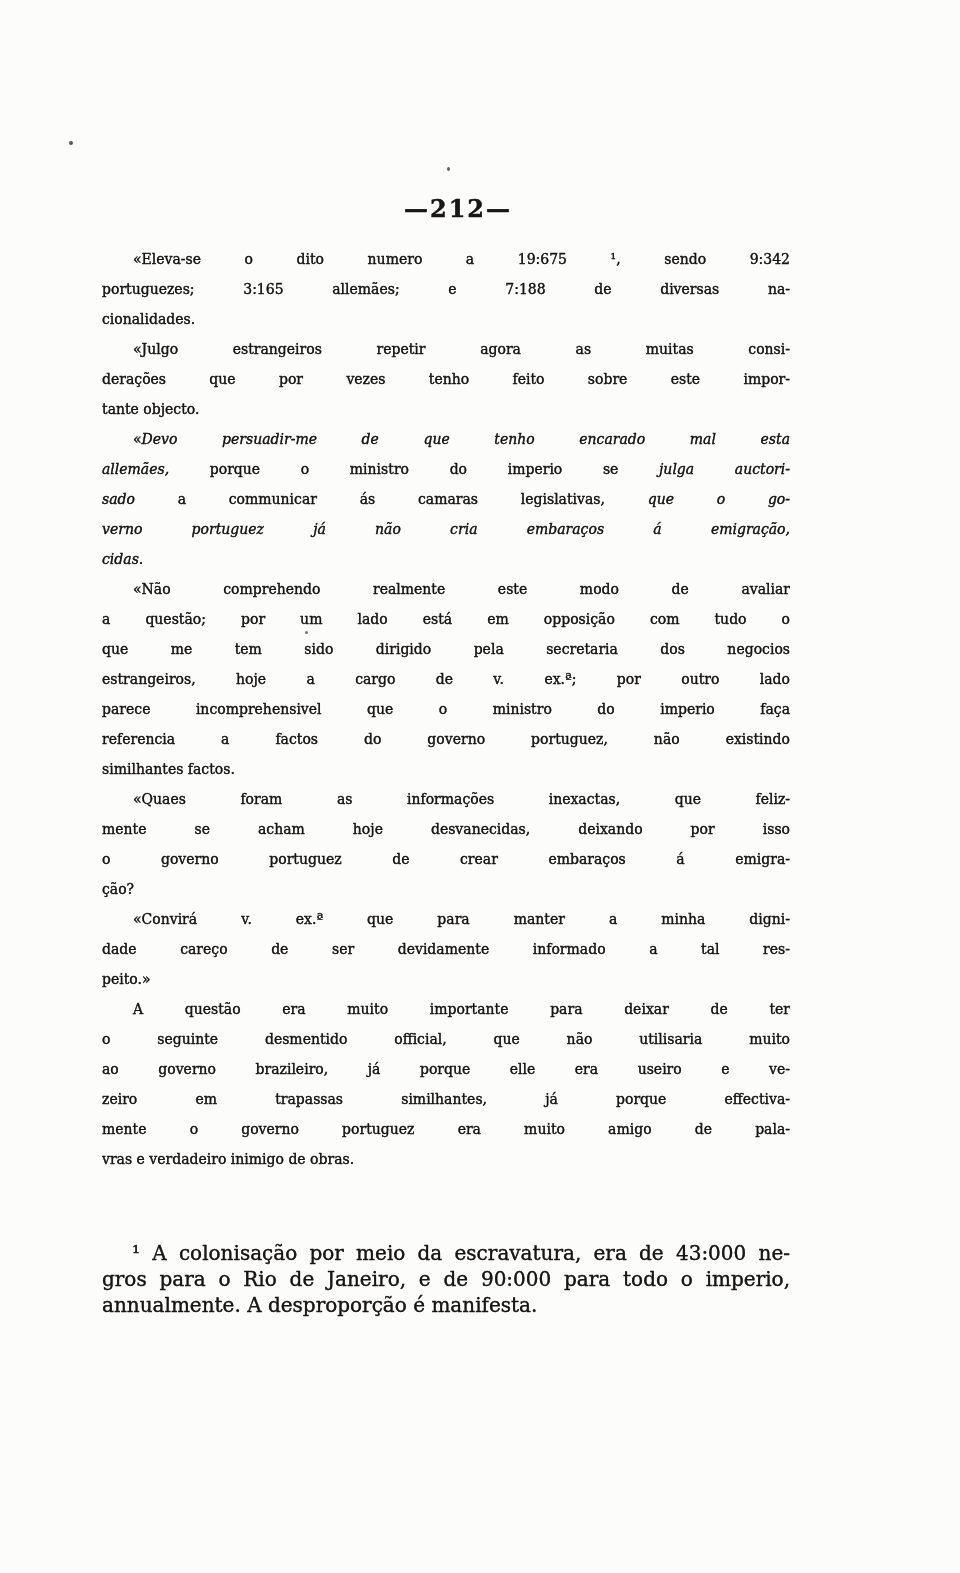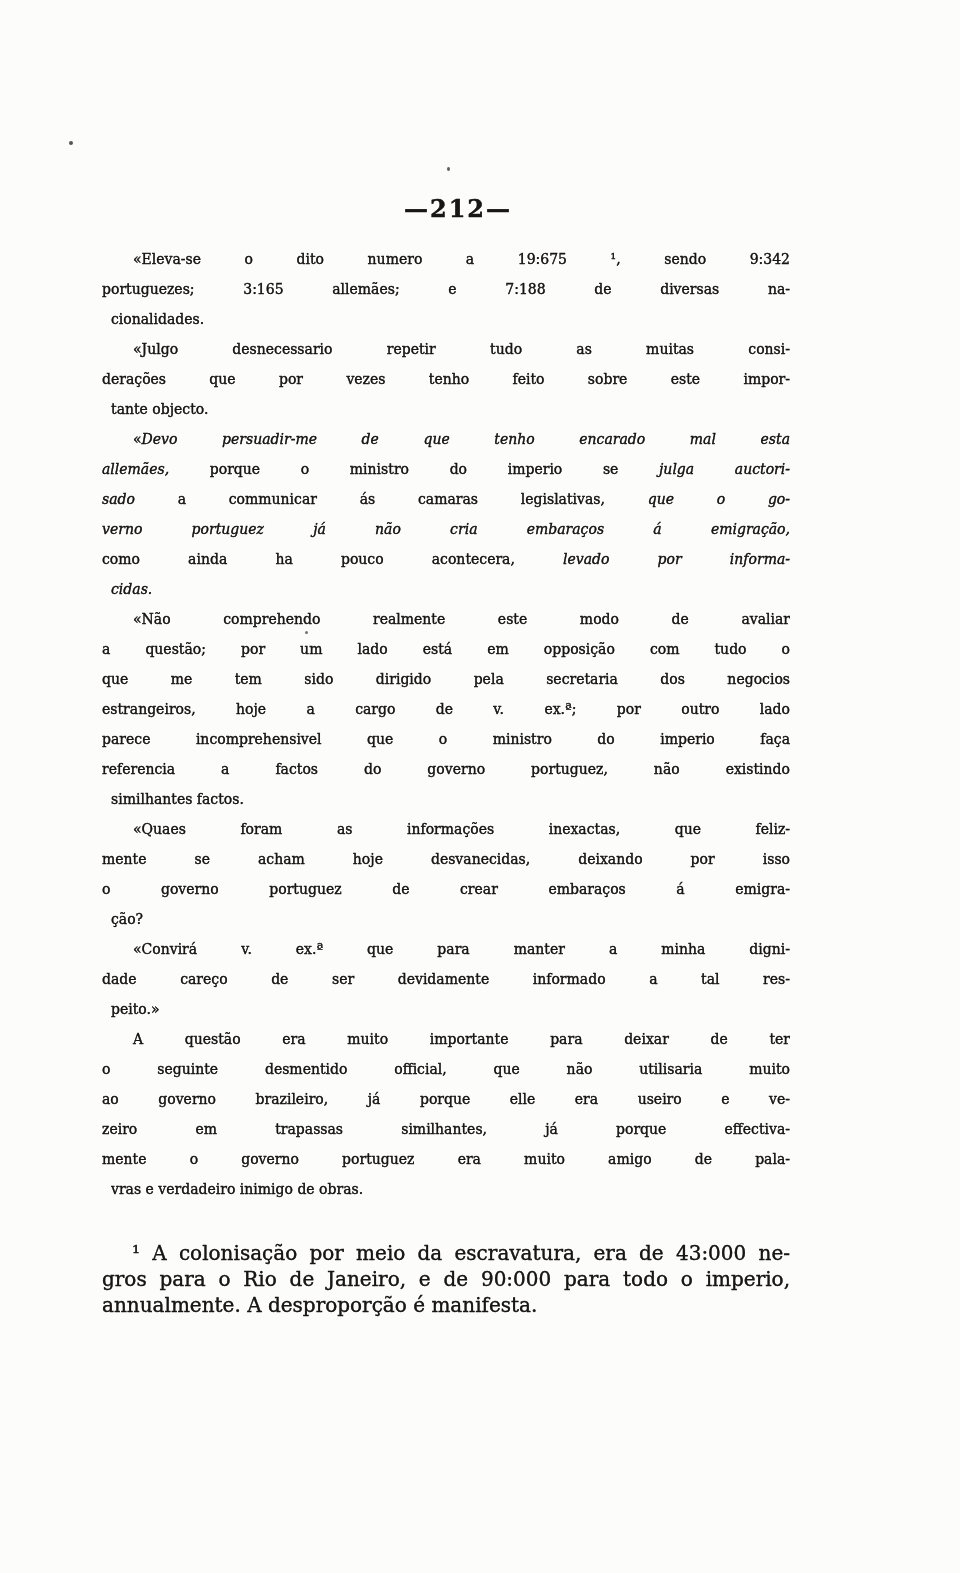--- a/index.html
+++ b/index.html
@@ -35,21 +35,21 @@
     font-size:14px;
   }
   .line{
     line-height:30px;
     height:30px;
     text-align:justify;
     text-align-last:justify;
     overflow:hidden;
   }
   .line.first{ text-indent:31px; }
-  .line.last{ text-align-last:left;margin-left:9px; }
+  .line.last{ text-align-last:left; }
   .it{ font-style:italic; }
   .footnote{
     position:absolute;
     top:1240px;
     left:102px;
     width:688px;
     font-size:20px;
   }
   .fline{
     line-height:26px;
@@ -76,28 +76,27 @@
   <div class="speck s1"></div>
   <div class="speck s2"></div>
   <div class="speck s3"></div>
 
   <div class="pagenum">—212—</div>
 
   <div class="body-text">
       <div class="line first"><span>«Eleva-se o dito numero a 19:675 ¹, sendo 9:342</span></div>
       <div class="line"><span>portuguezes; 3:165 allemães; e 7:188 de diversas na-</span></div>
       <div class="line last"><span>cionalidades.</span></div>
-      <div class="line first"><span>«Julgo desnecessario repetir tudo as muitas consi-</span></div>
+      <div class="line first"><span>«Julgo estrangeiros repetir agora as muitas consi-</span></div>
       <div class="line"><span>derações que por vezes tenho feito sobre este impor-</span></div>
       <div class="line last"><span>tante objecto.</span></div>
       <div class="line first"><span>«</span><span class="it">Devo persuadir-me de que tenho encarado mal esta</span></div>
       <div class="line"><span class="it">allemães,</span><span> porque o ministro do imperio se </span><span class="it">julga auctori-</span></div>
       <div class="line"><span class="it">sado</span><span> a communicar ás camaras legislativas, </span><span class="it">que o go-</span></div>
       <div class="line"><span class="it">verno portuguez já não cria embaraços á emigração,</span></div>
-      <div class="line"><span>como ainda ha pouco acontecera, </span><span class="it">levado por informa-</span></div>
       <div class="line last"><span class="it">cidas.</span></div>
       <div class="line first"><span>«Não comprehendo realmente este modo de avaliar</span></div>
       <div class="line"><span>a questão; por um lado está em opposição com tudo o</span></div>
       <div class="line"><span>que me tem sido dirigido pela secretaria dos negocios</span></div>
       <div class="line"><span>estrangeiros, hoje a cargo de v. ex.ª; por outro lado</span></div>
       <div class="line"><span>parece incomprehensivel que o ministro do imperio faça</span></div>
       <div class="line"><span>referencia a factos do governo portuguez, não existindo</span></div>
       <div class="line last"><span>similhantes factos.</span></div>
       <div class="line first"><span>«Quaes foram as informações inexactas, que feliz-</span></div>
       <div class="line"><span>mente se acham hoje desvanecidas, deixando por isso</span></div>

